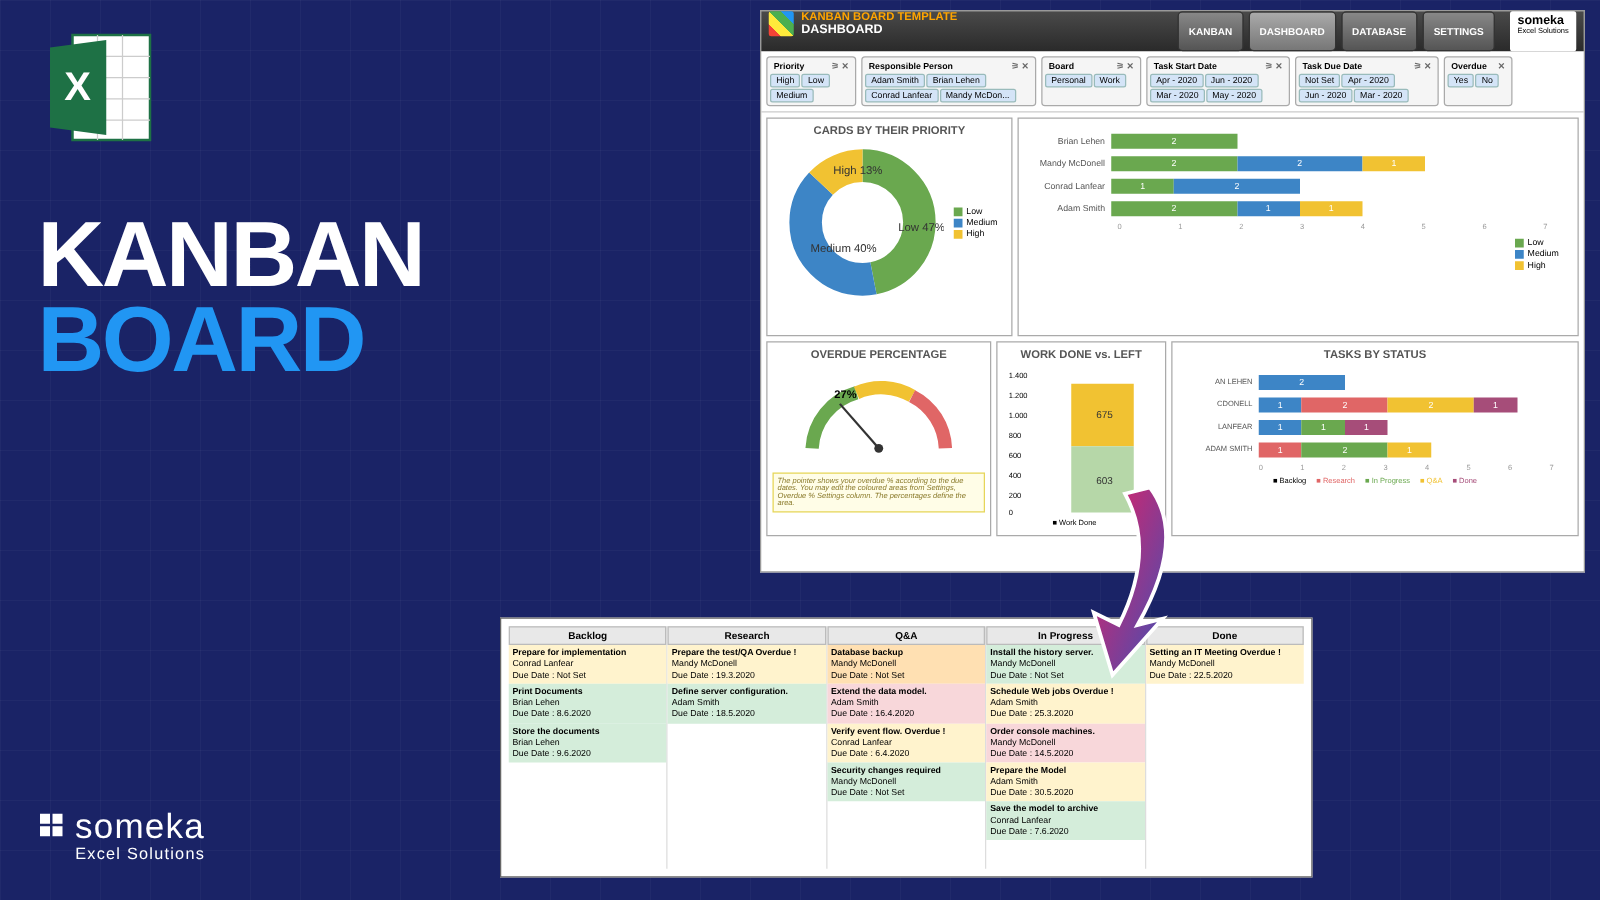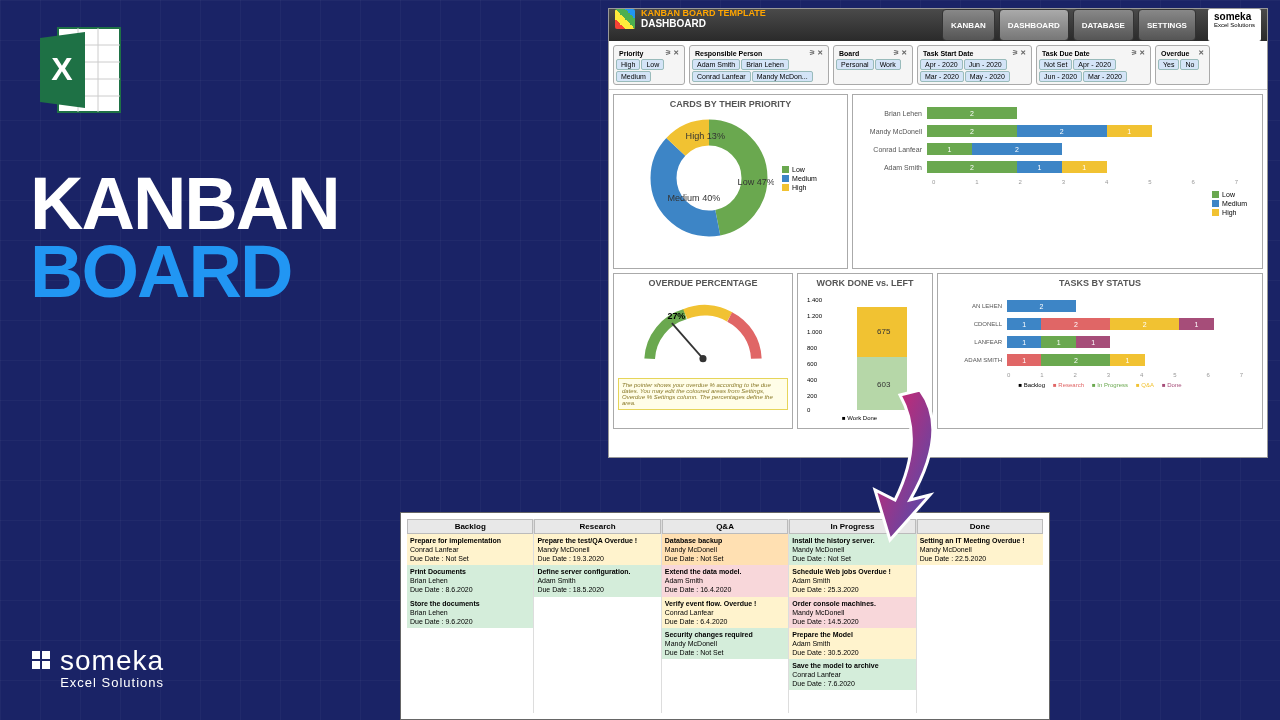--- a/index.html
+++ b/index.html
@@ -38,21 +38,21 @@
 .bar-row{display:flex;align-items:center;margin:6px 0;font-size:7px}
 .bar-label{width:60px;text-align:right;padding-right:5px;color:#555}
 .bar-track{flex:1;height:12px;display:flex;position:relative}
 .bar-seg{height:100%;display:flex;align-items:center;justify-content:center;color:#fff;font-size:7px}
 .axis{display:flex;justify-content:space-between;font-size:6px;color:#999;margin-left:65px;margin-right:10px}
 .charts-row2{display:flex;padding:0 4px 4px;gap:4px}
 .gauge-box{width:180px}
 .gauge-hint{background:#fffde7;border:1px solid #e6d55a;padding:3px;font-size:6px;font-style:italic;color:#8a7a2a;margin-top:4px}
 .col-chart{width:136px}
 .status-chart{flex:1}
-.kanban-board{position:absolute;bottom:0;left:400px;width:650px;height:208px;background:#fff;border:1px solid #666;padding:6px;font-size:8px}
+.kanban-board{position:absolute;bottom:18px;left:400px;width:650px;height:208px;background:#fff;border:1px solid #666;padding:6px;font-size:8px}
 .kb-cols{display:flex;height:100%;gap:0}
 .kb-col{flex:1;border-right:1px solid #ddd}
 .kb-col:last-child{border-right:none}
 .kb-head{background:#e8e8e8;text-align:center;font-weight:bold;padding:2px;font-size:8px;border:1px solid #bbb}
 .kb-card{padding:2px 3px;font-size:7px;line-height:1.3}
 .kb-card .t{font-weight:bold}
 .c-green{background:#d4edda}
 .c-yellow{background:#fff3cd}
 .c-red{background:#f8d7da}
 .c-orange{background:#ffe0b2}
@@ -178,21 +178,21 @@
           <span class="fi">✕</span>
         </div>
 <div class="filter-chips">
           <span class="chip">Yes</span>
           <span class="chip">No</span>
         </div>
 </div>
 </div>
 
 <div class="charts-row">
-<div class="chart-box" style="width:235px;height:175px">
+<div class="chart-box" style="width:197px;height:175px">
 <div class="chart-title">CARDS BY THEIR PRIORITY</div>
 <div class="donut-area">
 <svg width="130" height="130" viewBox="0 0 100 100">
 <circle cx="50" cy="50" r="35" fill="none" stroke="#6aa84f" stroke-width="20" stroke-dasharray="103 220" transform="rotate(-90 50 50)"></circle>
 <circle cx="50" cy="50" r="35" fill="none" stroke="#3d85c6" stroke-width="20" stroke-dasharray="88 220" stroke-dashoffset="-103" transform="rotate(-90 50 50)"></circle>
 <circle cx="50" cy="50" r="35" fill="none" stroke="#f1c232" stroke-width="20" stroke-dasharray="29 220" stroke-dashoffset="-191" transform="rotate(-90 50 50)"></circle>
 <text x="72" y="55" font-size="7" fill="#333">Low 47%</text>
 <text x="18" y="68" font-size="7" fill="#333">Medium 40%</text>
 <text x="32" y="20" font-size="7" fill="#333">High 13%</text>
 </svg>

